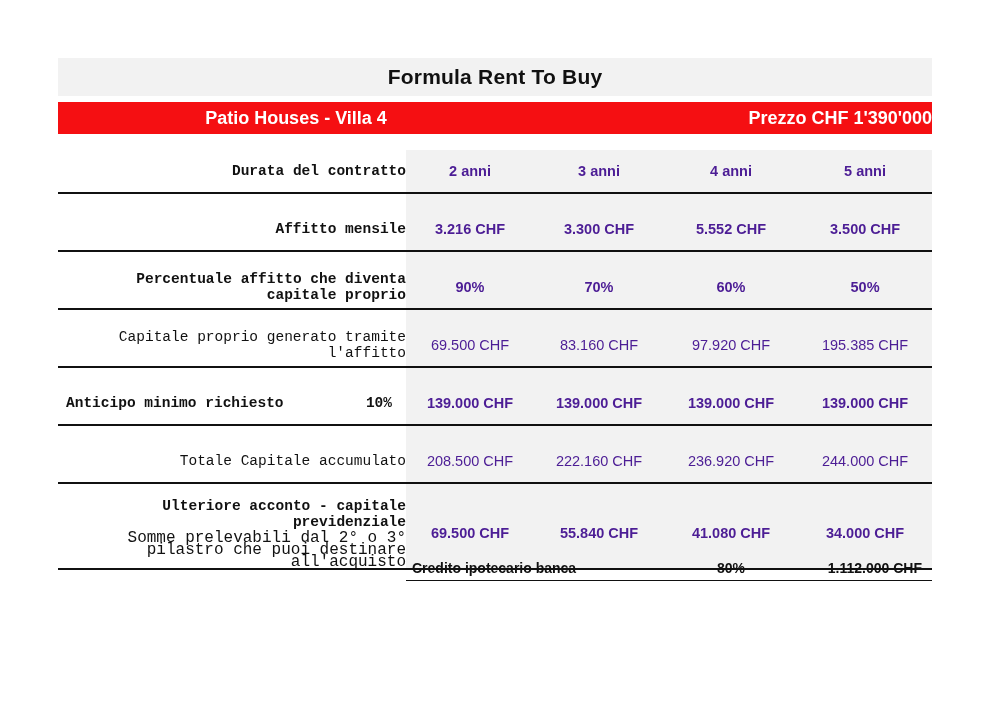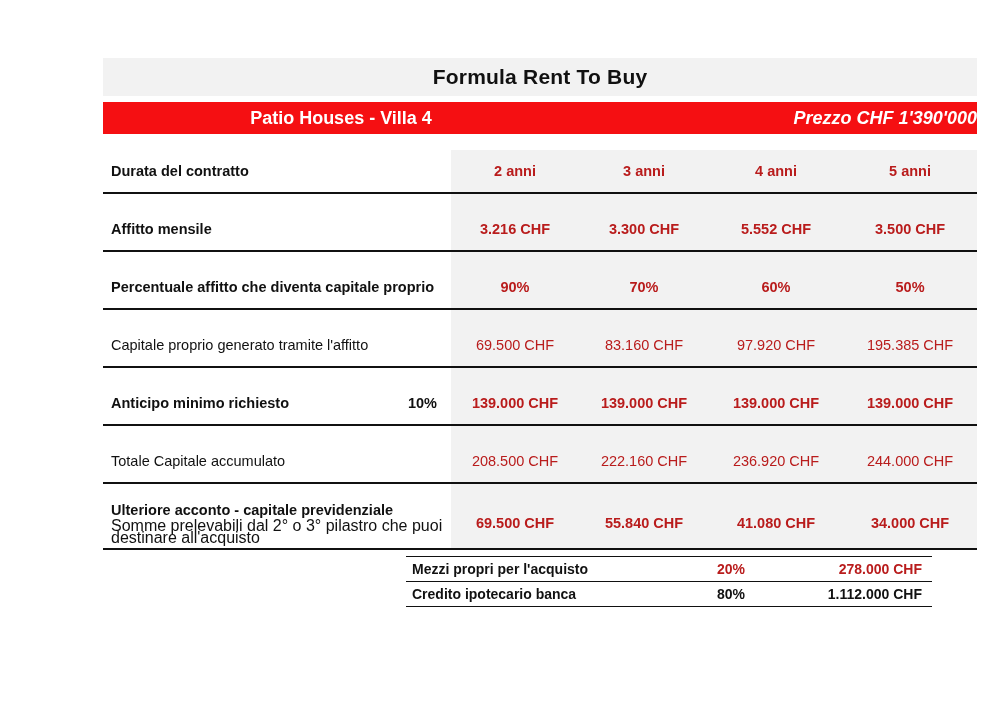--- a/index.html
+++ b/index.html
@@ -19,21 +19,20 @@
   .table-wrap {
     position: absolute;
     left: 58px;
     top: 58px;
     width: 874px;
   }
   table.main {
     border-collapse: collapse;
     width: 874px;
     table-layout: fixed;
-    margin-left: 45px;
   }
   table.main td {
     padding: 0;
     vertical-align: middle;
   }
   
   .title-row td {
     background: #f2f2f2;
     height: 38px;
     text-align: center;
@@ -50,42 +49,42 @@
     font-size: 18px;
     font-weight: bold;
   }
   .banner-left {
     padding-left: 8px;
     text-align: center;
   }
   .banner-right {
     padding-right: 10px;
     text-align: right;
-    font-style: italic;
   }
   
   .data-row td {
     height: 42px;
     border-bottom: 2px solid #111111;
   }
   .data-row td.label {
-    text-align: left;
+    text-align: right;
     padding-left: 8px;
     font-size: 14.5px;
     color: #111111;
+    font-family: Liberation Mono, monospace;
   }
   .data-row td.label.bold {
     font-weight: bold;
   }
   .data-row td.val {
     text-align: center;
     background: #f2f2f2;
     font-size: 14.5px;
   }
-  .red { color: #b91c1c; }
+  .red { color: #4c1d95; }
   .bold { font-weight: bold; }
   .dark { color: #111111; }
 
   .spacer-row td {
     height: 14px;
     border: none;
     background: #ffffff;
   }
   .spacer-row td.valspace {
     background: #f2f2f2;
@@ -282,25 +281,20 @@
   </div>
 
   <div class="bottom-wrap">
     <table class="bottom">
       <colgroup>
         <col style="width:258px">
         <col style="width:134px">
         <col style="width:134px">
       </colgroup>
       <tbody>
-        <tr>
-          <td class="blabel">Mezzi propri per l'acquisto</td>
-          <td class="bpct red">20%</td>
-          <td class="bval red">278.000 CHF</td>
-        </tr>
         <tr class="row2">
           <td class="blabel">Credito ipotecario banca</td>
           <td class="bpct dark">80%</td>
           <td class="bval dark">1.112.000 CHF</td>
         </tr>
       </tbody>
     </table>
   </div>
 
 </div>

